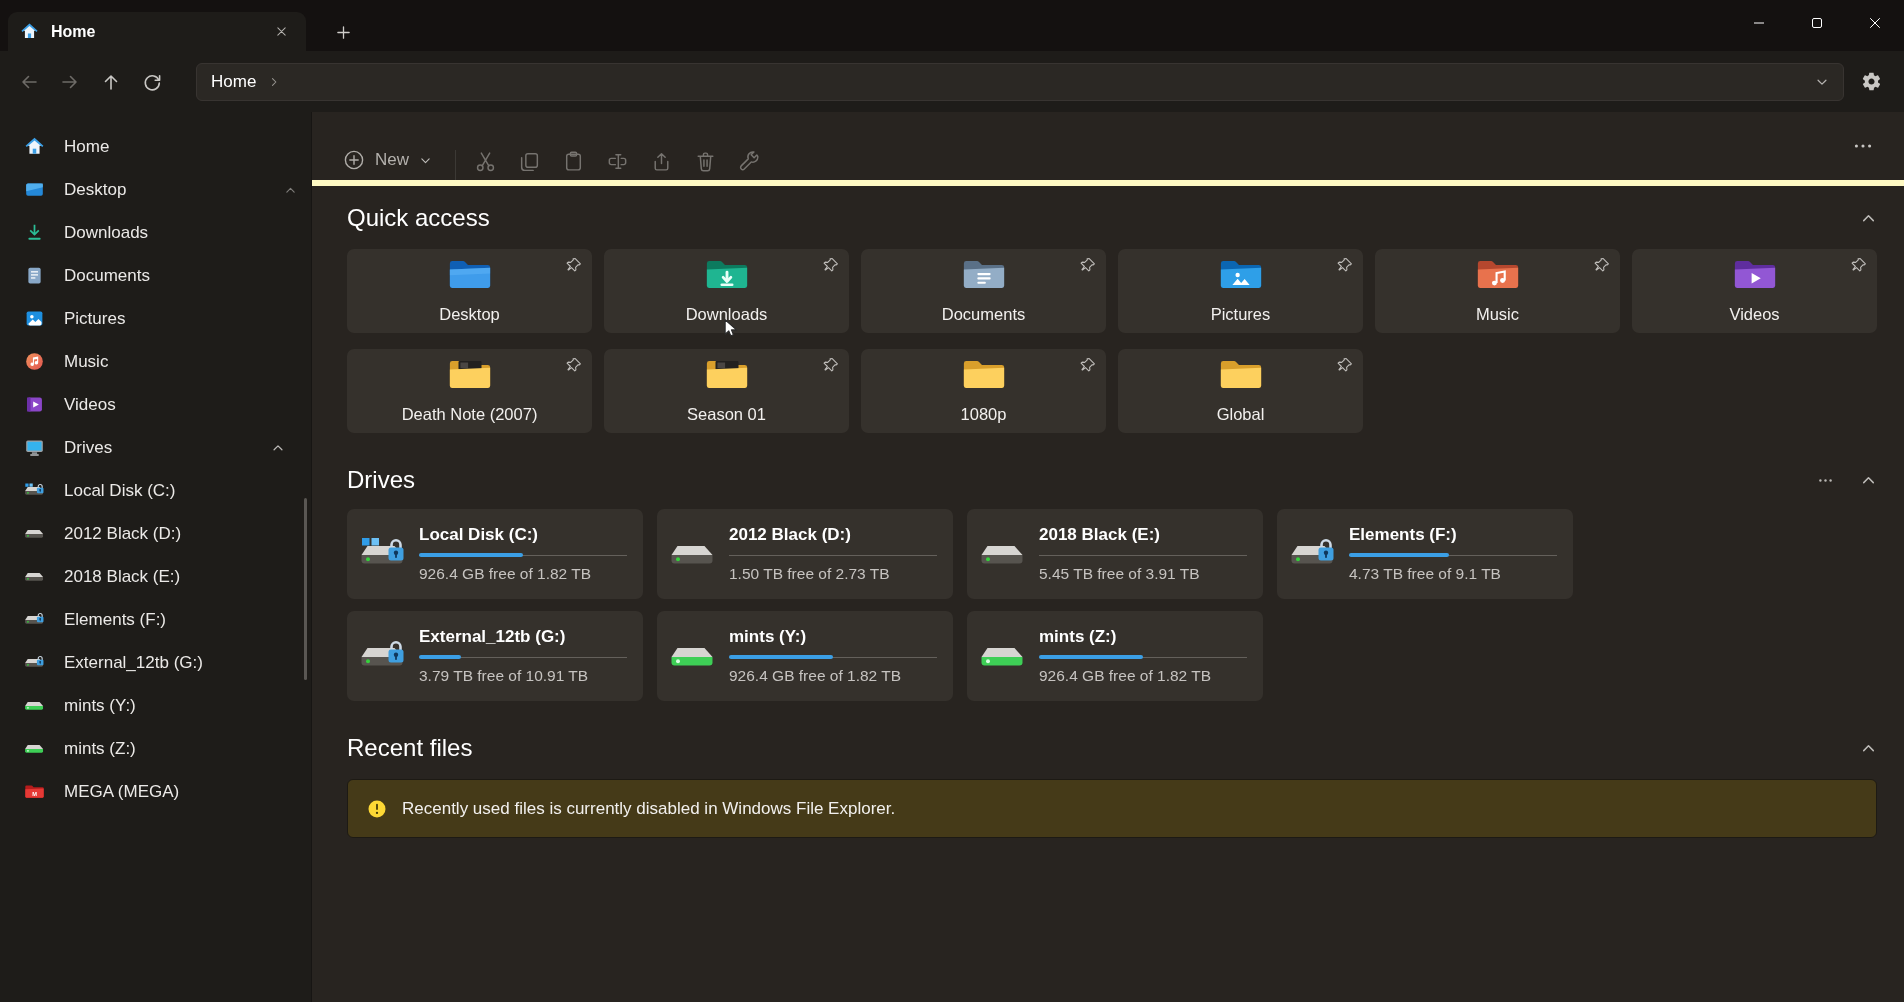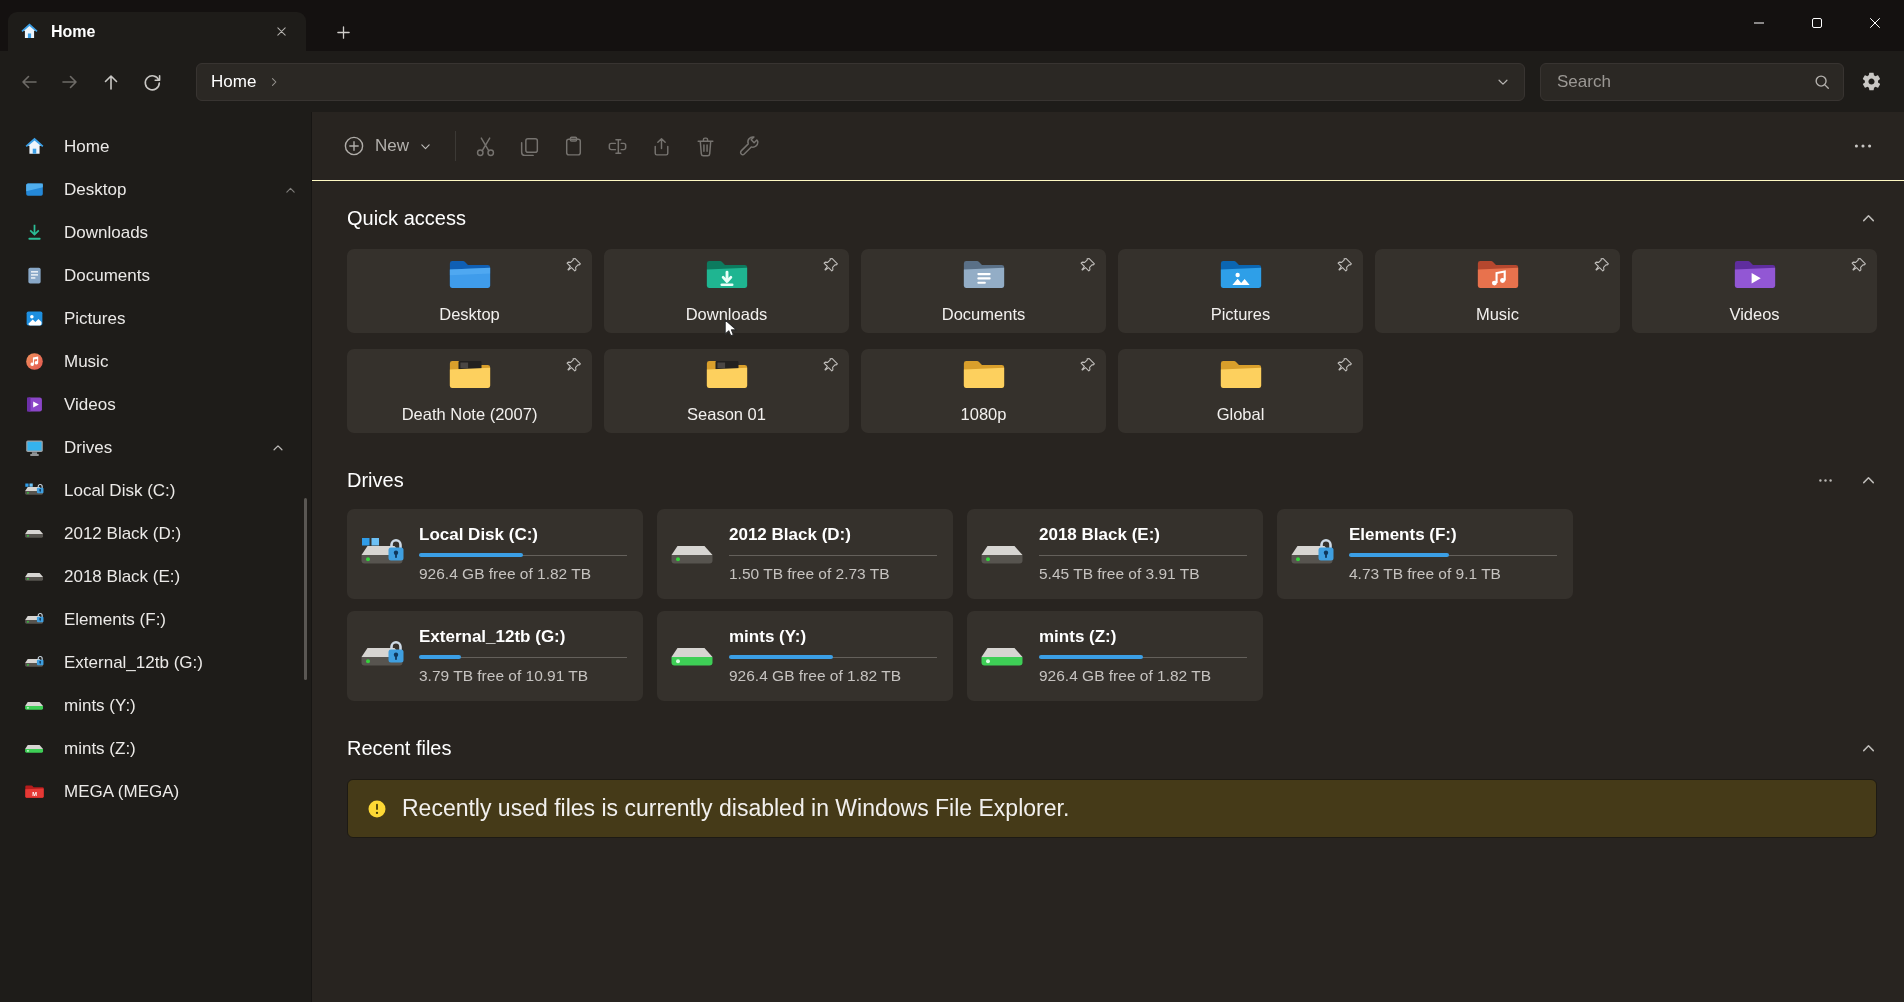--- a/index.html
+++ b/index.html
@@ -49,40 +49,40 @@
              padding-left:14px;position:relative;}
   .side-icon{width:21px;height:21px;margin-right:19px;flex:none;display:flex;}
   .side-label{font-size:17px;color:#ebe9e7;white-space:nowrap;}
   .side-chevron{margin-left:auto;margin-right:16px;width:14px;height:14px;display:flex;opacity:.9;}
   .side-scroll-arrow{position:absolute;right:14px;top:72px;width:13px;height:13px;display:flex;opacity:.55;}
   .side-scroll-thumb{position:absolute;right:4px;top:386px;width:3px;height:182px;border-radius:2px;background:#5a5753;}
 
   .content{flex:1;background:#282420;position:relative;}
 
   
-  .toolbar{height:68px;border-bottom:1px solid #fef9c3;display:flex;align-items:center;
+  .toolbar{height:68px;border-bottom:6px solid #fef9c3;display:flex;align-items:flex-end;
            padding-left:18px;position:relative;}
   .new-btn{display:flex;align-items:center;gap:10px;padding:0 13px;height:40px;border-radius:6px;
            color:#b3b0ac;font-size:17px;}
   .new-btn .ic22{width:22px;height:22px;display:flex;}
   .new-btn .ic12{width:13px;height:13px;display:flex;opacity:.9;}
   .tool-sep{width:1px;height:30px;background:#3c3935;margin:0 10px;}
   .tool-btn{width:38px;height:38px;border-radius:6px;display:flex;align-items:center;justify-content:center;flex:none;margin-right:6px;}
   .tool-btn svg{width:23px;height:23px;}
   .tool-more{position:absolute;right:22px;top:15px;width:38px;height:38px;border-radius:6px;
              display:flex;align-items:center;justify-content:center;}
   .tool-more svg{width:22px;height:22px;}
 
   
   .scroll{position:absolute;left:0;right:0;top:69px;bottom:0;padding:0 27px 0 35px;box-sizing:border-box;overflow:hidden;}
   .section-header{display:flex;align-items:center;height:30px;}
   .sh-qa{margin-top:22px;}
   .sh-drives{margin-top:32px;}
   .sh-recent{margin-top:32px;}
-  .section-title{font-size:20px;color:#fff;}
+  .section-title{font-size:24px;color:#fff;}
   .section-actions{margin-left:auto;display:flex;align-items:center;gap:26px;}
   .section-ic{width:17px;height:17px;display:flex;opacity:.9;}
 
   .qa-grid{display:grid;grid-template-columns:repeat(6,1fr);gap:16px 12px;margin-top:16px;}
   .qa-tile{position:relative;height:84px;background:#35312c;border-radius:7px;
            display:flex;flex-direction:column;align-items:center;justify-content:flex-end;padding-bottom:9px;box-sizing:border-box;}
   .qa-icon{position:absolute;top:7px;left:50%;transform:translateX(-50%);width:46px;height:37px;display:flex;}
   .qa-pin{position:absolute;top:8px;right:10px;width:16px;height:16px;display:flex;opacity:.9;}
   .qa-label{font-size:16.5px;color:#f2f0ee;white-space:nowrap;}
 
@@ -93,21 +93,21 @@
   .drive-info{flex:1;display:flex;flex-direction:column;gap:7px;min-width:0;}
   .drive-name{font-size:17px;font-weight:700;color:#fff;white-space:nowrap;}
   .drive-bar{position:relative;height:6px;}
   .drive-track{position:absolute;left:0;right:0;top:2.5px;height:1px;background:#8a8783;opacity:.55;}
   .drive-fill{position:absolute;left:0;top:1px;height:4px;border-radius:2px;background:#3b9fe6;}
   .drive-free{font-size:15.5px;color:#c6c3c0;white-space:nowrap;}
 
   .warning{margin-top:16px;height:59px;background:#453a18;border:1px solid #1d1a14;border-radius:6px;
            display:flex;align-items:center;padding:0 19px;gap:15px;box-sizing:border-box;}
   .warn-icon{width:20px;height:20px;display:flex;flex:none;}
-  .warn-text{font-size:23px;color:#f2f0ee;}
+  .warn-text{font-size:17px;color:#f2f0ee;}
 
   .cursor{position:absolute;left:719px;top:318px;width:21px;height:21px;pointer-events:none;z-index:50;}
 </style>
 </head>
 <body>
 
 <div class="win">
 
   <header class="titlebar">
     <div class="tab">
@@ -177,29 +177,20 @@
           <svg viewBox="0 0 16 16" width="100%" height="100%">
             <path d="M6 3.5 10.5 8 6 12.5" fill="none" stroke="#b3b0ac" stroke-width="1.4" stroke-linecap="round" stroke-linejoin="round"></path>
           </svg>
         </span>
       <span class="addr-caret">
           <svg viewBox="0 0 16 16" width="100%" height="100%">
             <path d="M3.5 6 8 10.5 12.5 6" fill="none" stroke="#cfcdca" stroke-width="1.4" stroke-linecap="round" stroke-linejoin="round"></path>
           </svg>
         </span>
     </div>
-    <div class="searchbox">
-      <input placeholder="Search" style="">
-      <span class="search-ic">
-          <svg viewBox="0 0 20 20" width="100%" height="100%">
-            <circle cx="9" cy="9" r="5.5" fill="none" stroke="#b5b2ae" stroke-width="1.5"></circle>
-            <path d="M13.2 13.2 17 17" stroke="#b5b2ae" stroke-width="1.5" stroke-linecap="round"></path>
-          </svg>
-        </span>
-    </div>
     <div class="gear-btn">
         <svg viewBox="0 0 24 24" width="100%" height="100%">
           <path d="M19.4 13c0-.3.1-.7.1-1s0-.7-.1-1l2.1-1.7c.2-.2.3-.5.1-.7l-2-3.5c-.1-.2-.4-.3-.6-.2l-2.5 1c-.5-.4-1.1-.7-1.7-1l-.4-2.6c0-.2-.2-.4-.5-.4h-4c-.2 0-.4.2-.5.4l-.4 2.6c-.6.2-1.2.6-1.7 1l-2.5-1c-.2-.1-.5 0-.6.2l-2 3.5c-.1.2-.1.5.1.7L4.5 11c0 .3-.1.7-.1 1s0 .7.1 1l-2.1 1.7c-.2.2-.3.5-.1.7l2 3.5c.1.2.4.3.6.2l2.5-1c.5.4 1.1.7 1.7 1l.4 2.6c0 .2.2.4.5.4h4c.2 0 .4-.2.5-.4l.4-2.6c.6-.2 1.2-.6 1.7-1l2.5 1c.2.1.5 0 .6-.2l2-3.5c.1-.2.1-.5-.1-.7zM12 15.5c-1.9 0-3.5-1.6-3.5-3.5s1.6-3.5 3.5-3.5 3.5 1.6 3.5 3.5-1.6 3.5-3.5 3.5z" fill="#c9c7c4"></path>
         </svg>
       </div>
   </div>
 
   <div class="main">
 
     <aside class="sidebar">

